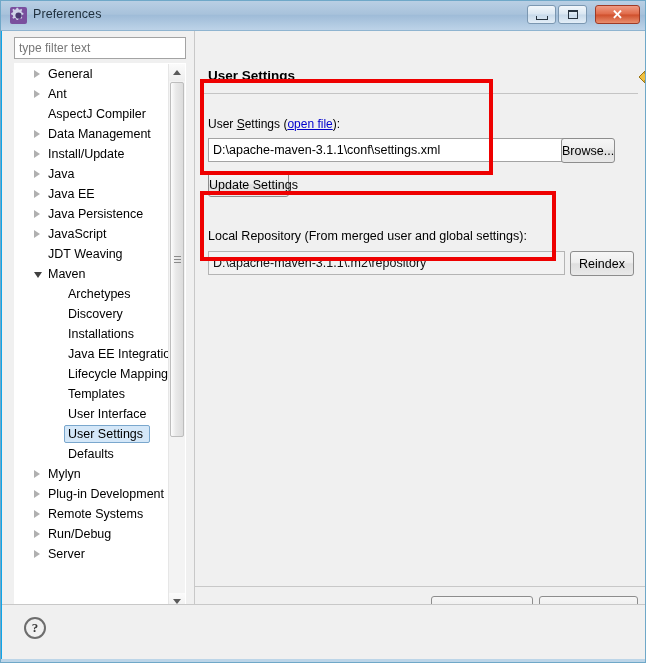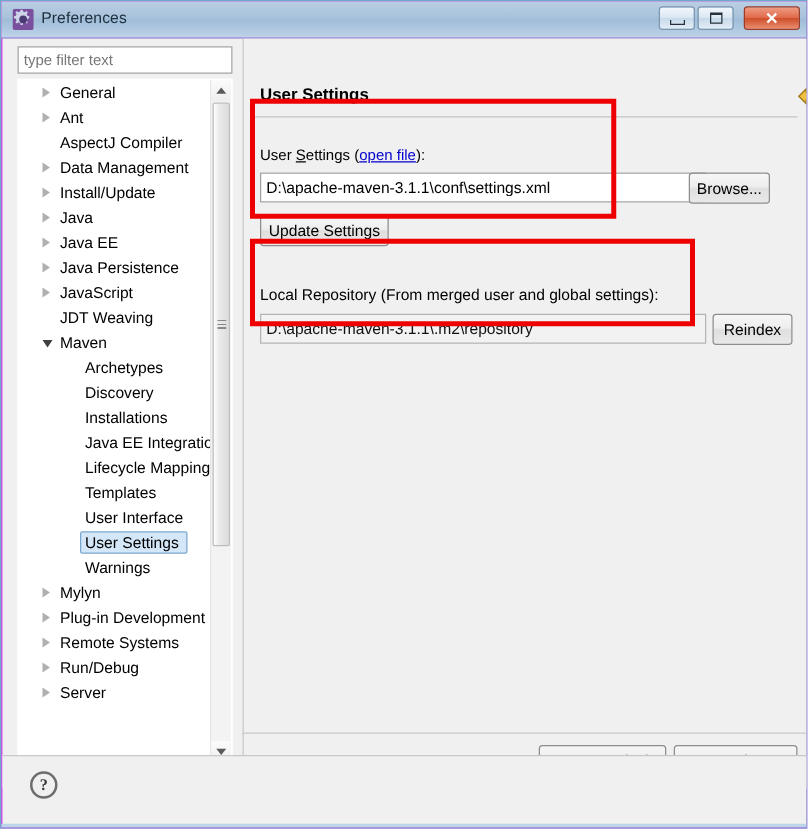--- a/index.html
+++ b/index.html
@@ -13,21 +13,21 @@
     color: #000000;
     -webkit-font-smoothing: antialiased;
   }
 
   
   #window {
     position: relative;
     width: 646px;
     height: 663px;
     box-sizing: border-box;
-    background: #d946ef;
+    background: #0ea5e9;
     border: 1px solid #6fa8c8;
     overflow: hidden;
   }
 
   
   #titlebar {
     position: absolute;
     left: 0; top: 0;
     width: 646px;
     height: 30px;
@@ -313,27 +313,27 @@
     border: 1px solid #a3a3a3;
     background: #ffffff;
     font-family: "Liberation Sans", sans-serif;
     font-size: 12.5px;
     color: #000000;
     padding: 0 4px;
     outline: none;
   }
   #btn-browse {
     position: absolute;
-    left: 356px; top: 107px;
-    width: 65px; height: 25px;
+    left: 366px; top: 107px;
+    width: 54px; height: 25px;
   }
   #btn-update-settings {
     position: absolute;
     left: 13px; top: 141px;
-    width: 103px; height: 25px;
+    width: 81px; height: 25px;
   }
 
   
   #lbl-local-repo {
     position: absolute;
     left: 13px; top: 198px;
     font-size: 12.5px;
     color: #000000;
     white-space: nowrap;
   }
@@ -524,21 +524,21 @@
             <span class="tree-label" style="left: 53px;">Templates</span>
           </div>
           <div class="tree-row">
             <span class="tree-label" style="left: 53px;">User Interface</span>
           </div>
           <div class="tree-row selected">
             <span class="sel-box" style="left: 49px; width: 86px;"></span>
             <span class="tree-label" style="left: 53px;">User Settings</span>
           </div>
           <div class="tree-row">
-            <span class="tree-label" style="left: 53px;">Warnings</span>
+            <span class="tree-label" style="left: 53px;">Defaults</span>
           </div>
           <div class="tree-row">
             <span class="arrow collapsed" style="left: 19px;"></span>
             <span class="tree-label" style="left: 33px;">Mylyn</span>
           </div>
           <div class="tree-row">
             <span class="arrow collapsed" style="left: 19px;"></span>
             <span class="tree-label" style="left: 33px;">Plug-in Development</span>
           </div>
           <div class="tree-row">

